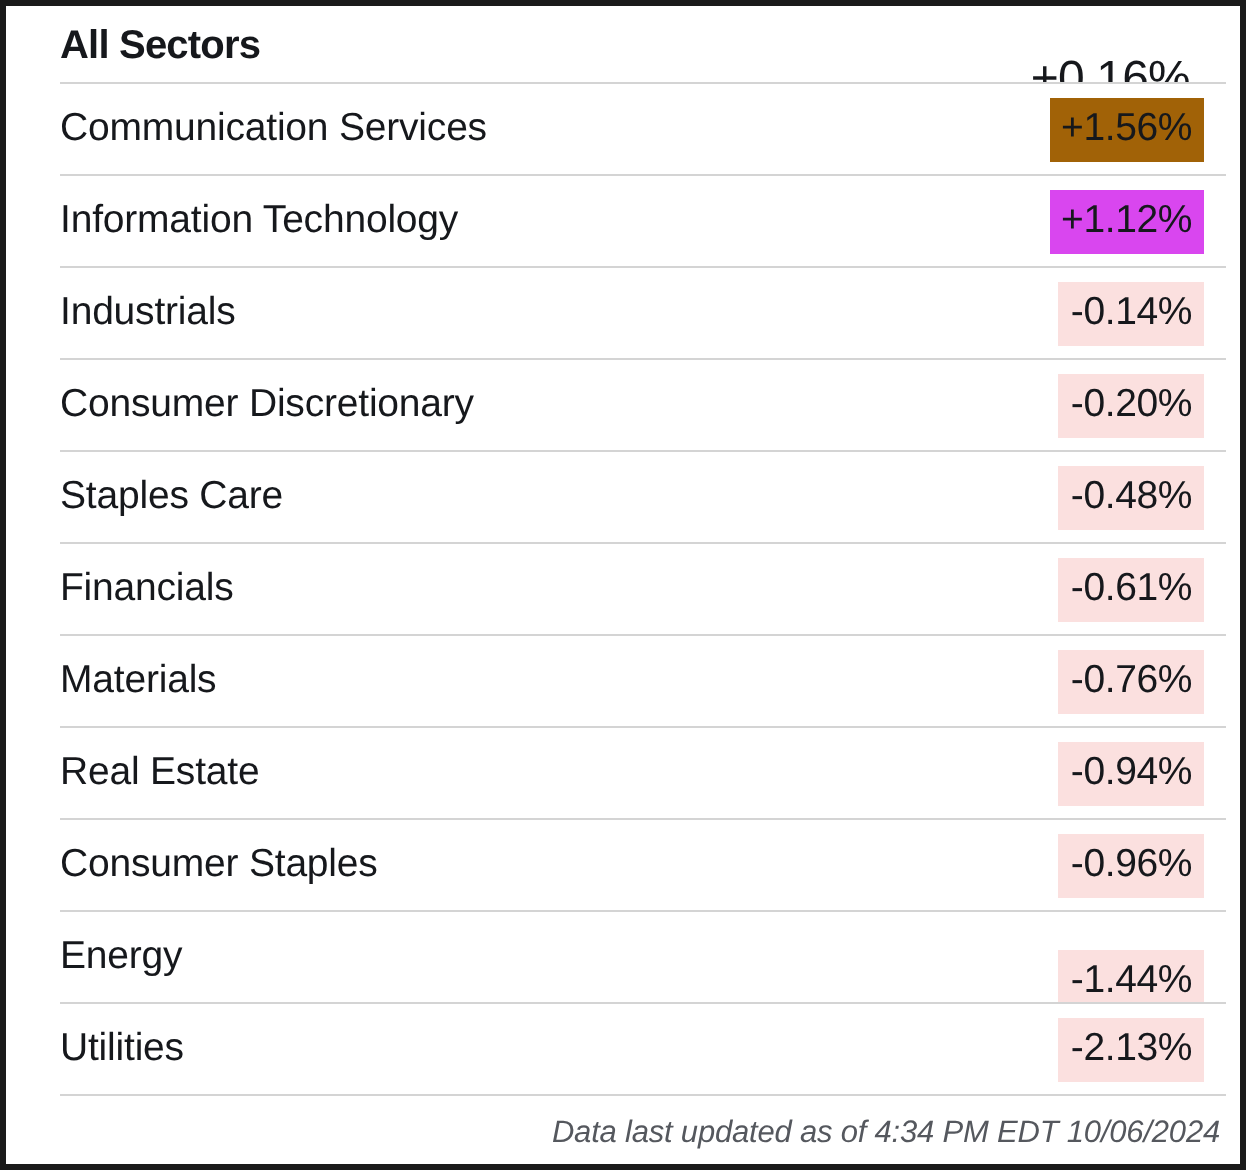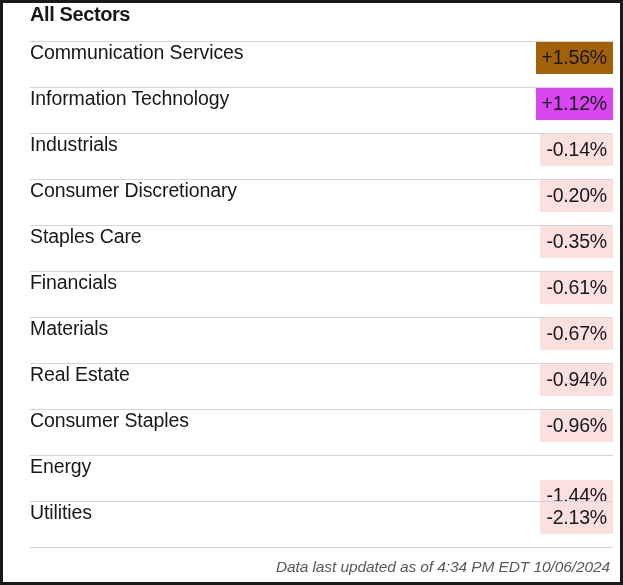--- a/index.html
+++ b/index.html
@@ -25,25 +25,25 @@
     overflow: hidden;
   }
 
   .table-body {
     display: block;
   }
 
   .sector-row {
     position: relative;
     display: flex;
-    align-items: flex-start;
+    align-items: center;
     height: 46px;
     box-sizing: border-box;
     padding-left: 27px;
-    padding-right: 7px;
+    padding-right: 18px;
     background: #ffffff;
   }
 
   .sector-row.header-row {
     height: 39px;
   }
 
   .sector-row .rowline {
     position: absolute;
     left: 27px;
@@ -143,31 +143,31 @@
           <span class="sector-value neg" style="background: rgb(251, 224, 223);">-0.14%</span>
           <span class="rowline"></span>
         </div>
         <div class="sector-row">
           <span class="sector-name">Consumer Discretionary</span>
           <span class="sector-value neg" style="background: rgb(251, 224, 223);">-0.20%</span>
           <span class="rowline"></span>
         </div>
         <div class="sector-row">
           <span class="sector-name">Staples Care</span>
-          <span class="sector-value neg" style="background: rgb(251, 224, 223);">-0.35%</span>
+          <span class="sector-value neg" style="background: rgb(251, 224, 223);">-0.48%</span>
           <span class="rowline"></span>
         </div>
         <div class="sector-row">
           <span class="sector-name">Financials</span>
           <span class="sector-value neg" style="background: rgb(251, 224, 223);">-0.61%</span>
           <span class="rowline"></span>
         </div>
         <div class="sector-row">
           <span class="sector-name">Materials</span>
-          <span class="sector-value neg" style="background: rgb(251, 224, 223);">-0.67%</span>
+          <span class="sector-value neg" style="background: rgb(251, 224, 223);">-0.76%</span>
           <span class="rowline"></span>
         </div>
         <div class="sector-row">
           <span class="sector-name">Real Estate</span>
           <span class="sector-value neg" style="background: rgb(251, 224, 223);">-0.94%</span>
           <span class="rowline"></span>
         </div>
         <div class="sector-row">
           <span class="sector-name">Consumer Staples</span>
           <span class="sector-value neg" style="background: rgb(251, 224, 223);">-0.96%</span>

